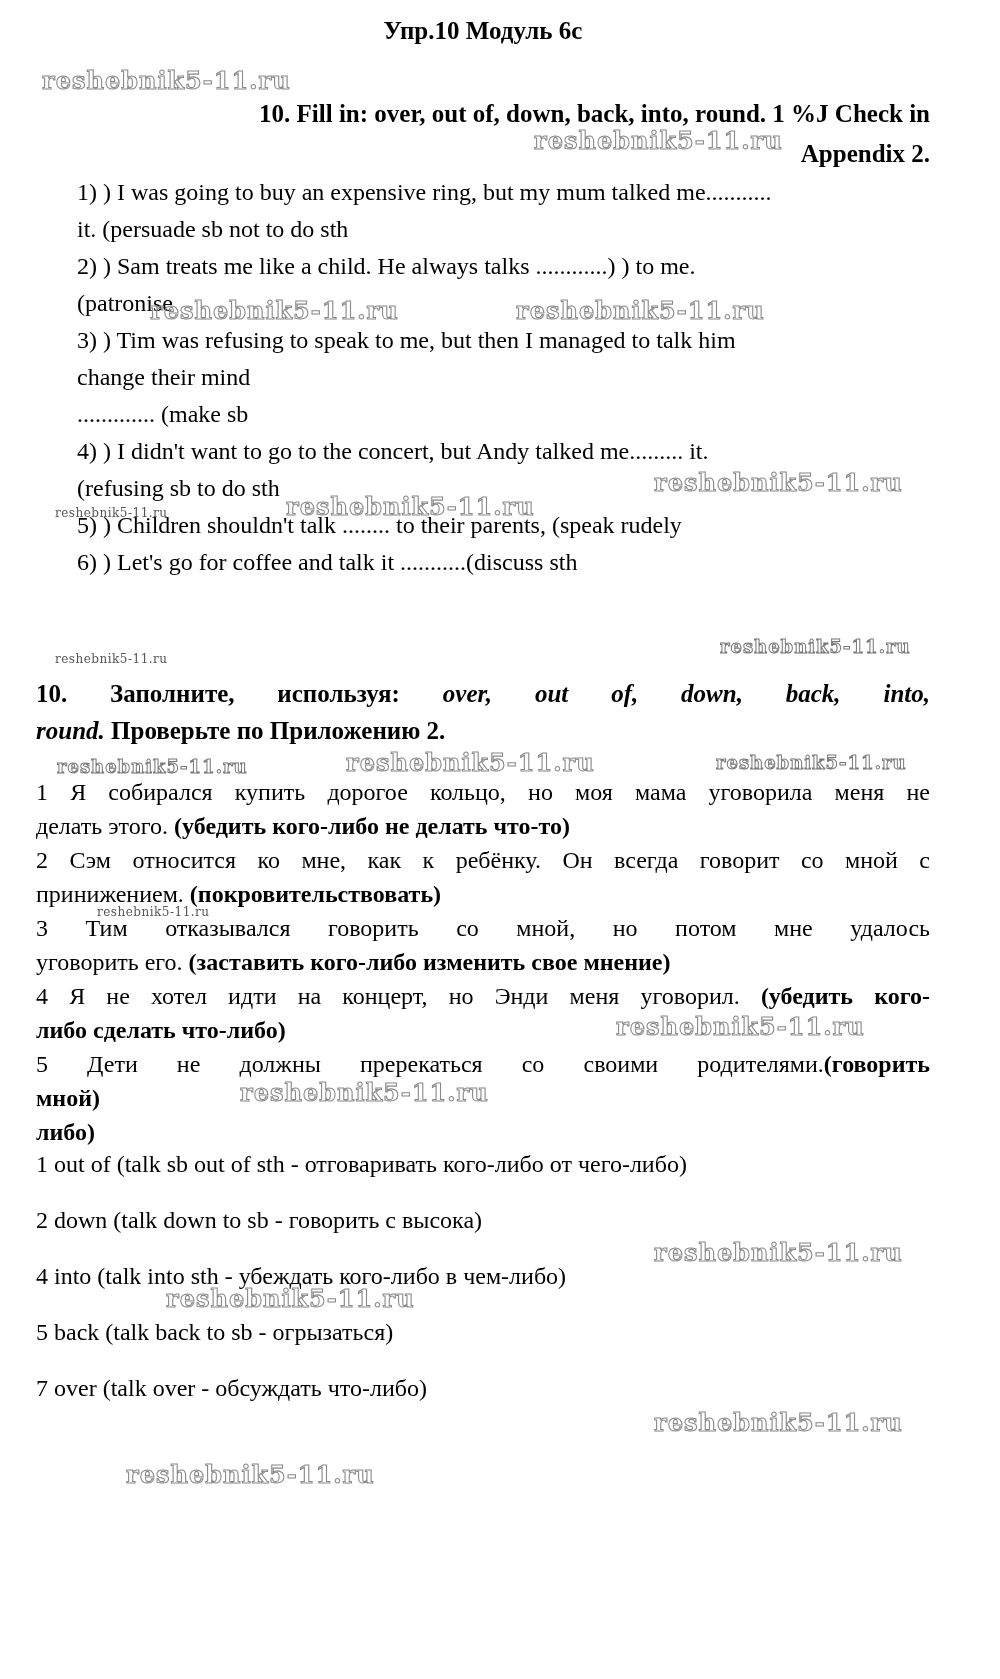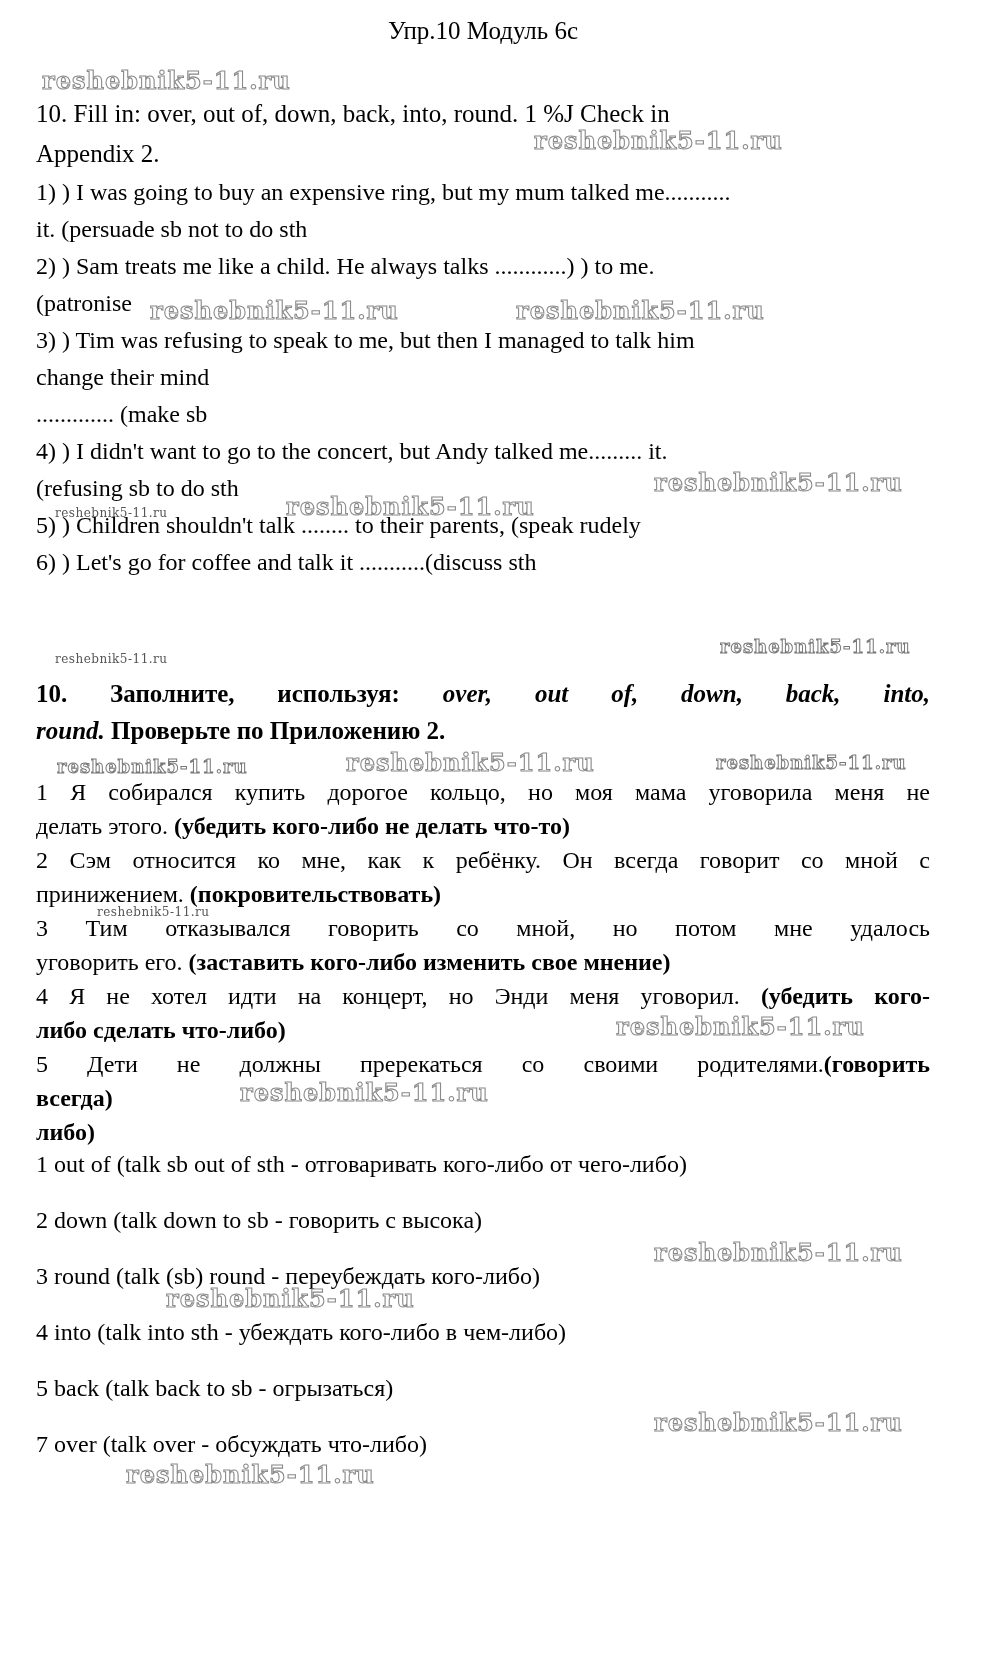--- a/index.html
+++ b/index.html
@@ -5,25 +5,25 @@
   * { margin: 0; padding: 0; box-sizing: border-box; }
   html, body { background: #ffffff; }
   body {
     width: 1000px; height: 1679px;
     position: relative; overflow: hidden;
     font-family: "Liberation Serif", serif;
     color: #000;
   }
   .page { position: absolute; inset: 0; padding: 14px 70px 0 36px; z-index: 1; }
 
-  .title { font-size: 25px; font-weight: normal; text-align: center; line-height: 34px; }
+  .title { font-size: 25px; font-weight: bold; text-align: center; line-height: 34px; }
 
-  .eng-heading { margin-top: 46px; font-size: 25px; font-weight: normal; line-height: 40px; }
+  .eng-heading { margin-top: 46px; font-size: 25px; font-weight: bold; line-height: 40px; text-align: right; }
 
-  .eng-body { font-size: 24px; line-height: 37px; }
+  .eng-body { font-size: 24px; line-height: 37px; margin-left: 41px; }
 
   .ru-heading { margin-top: 94px; font-size: 25px; font-weight: bold; line-height: 37px; }
   .ru-heading .it { font-style: italic; }
   .ru-heading .jline { height: 37px; margin-top: 41px; }
 
   .ru-body { margin-top: 26px; font-size: 24px; line-height: 34px; }
   .ru-body .jline { height: 34px; }
 
   
   .jline { text-align: justify; overflow: hidden; }
@@ -85,29 +85,28 @@
     <div class="jline"><span>2 Сэм относится ко мне, как к ребёнку. Он всегда говорит со мной с</span></div>
     <div><span>принижением. </span><b>(покровительствовать)</b></div>
 
     <div class="jline"><span>3 Тим отказывался говорить со мной, но потом мне удалось</span></div>
     <div><span>уговорить его. </span><b>(заставить кого-либо изменить свое мнение)</b></div>
 
     <div class="jline"><span>4 Я не хотел идти на концерт, но Энди меня уговорил. </span><b>(убедить кого-</b></div>
     <div><b>либо сделать что-либо)</b></div>
 
     <div class="jline"><span>5 Дети не должны пререкаться со своими родителями.</span><b>(говорить</b></div>
-    <div><b>всегда)</b></div>
+    <div><b>мной)</b></div>
 
     <div><b>либо)</b></div>
   </div>
 
   <div class="answers">
     <div class="ans">1 out of (talk sb out of sth - отговаривать кого-либо от чего-либо)</div>
     <div class="ans">2 down (talk down to sb - говорить с высока)</div>
-    <div class="ans">3 round (talk (sb) round - переубеждать кого-либо)</div>
     <div class="ans">4 into (talk into sth - убеждать кого-либо в чем-либо)</div>
     <div class="ans">5 back (talk back to sb - огрызаться)</div>
     <div class="ans">7 over (talk over - обсуждать что-либо)</div>
   </div>
 
 </div>
 
 <span class="wm wm-lg" style="top:66px;left:42px">reshebnik5-11.ru</span>
 <span class="wm wm-lg" style="top:126px;left:534px">reshebnik5-11.ru</span>
 <span class="wm wm-lg" style="top:296px;left:150px">reshebnik5-11.ru</span>

